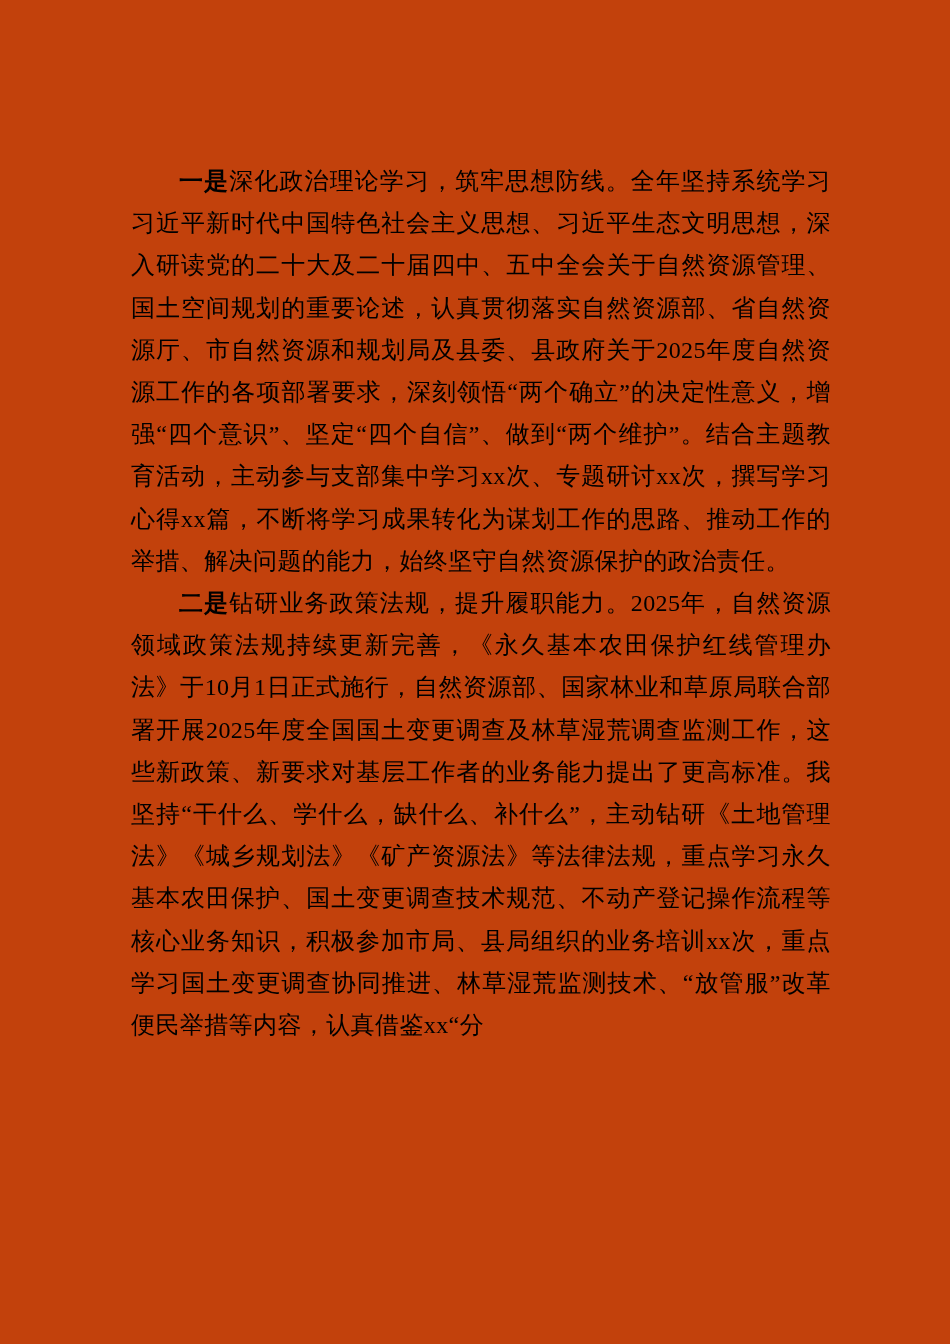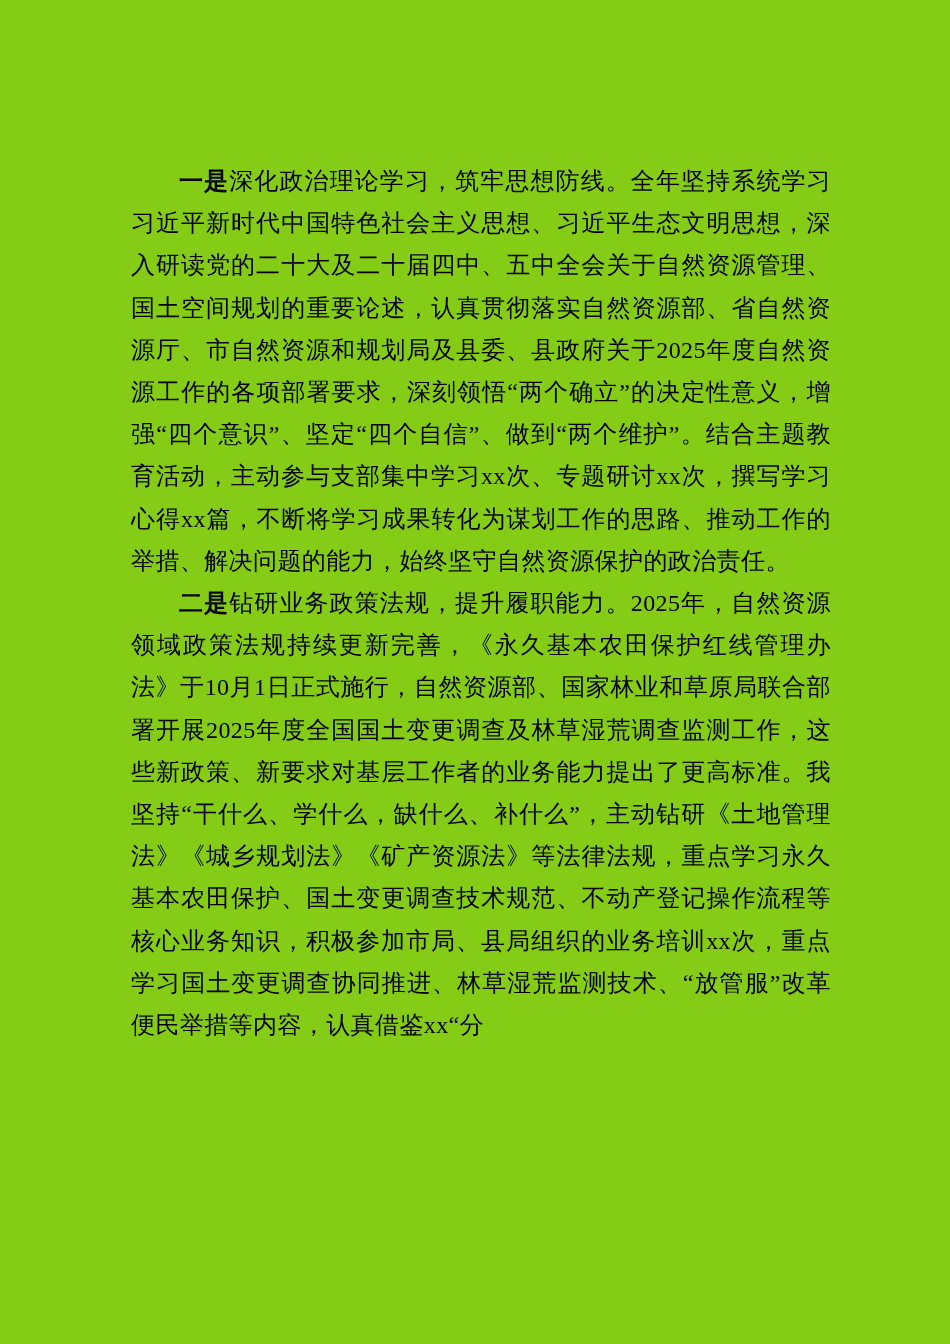--- a/index.html
+++ b/index.html
@@ -12,21 +12,21 @@
       height: 1344px;
       position: relative;
       overflow: hidden;
     }
     .page {
       position: absolute;
       left: 0;
       top: 0;
       width: 950px;
       height: 1344px;
-      background: #84cc16;
+      background: #c2410c;
     }
     .content {
       position: absolute;
       left: 131px;
       top: 160px;
       width: 700px;
       color: #000000;
       font-family: "Liberation Serif", "DejaVu Serif", serif;
       font-size: 24px;
       line-height: 42.2px;

